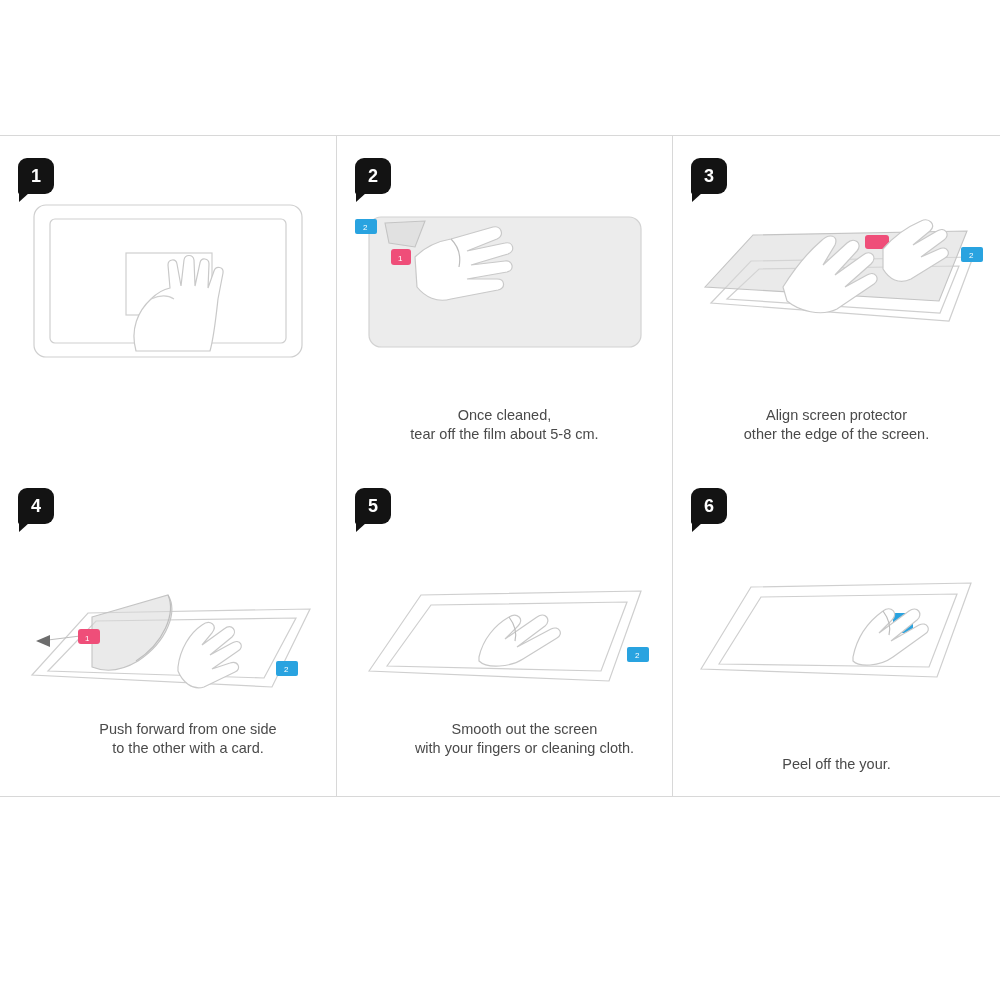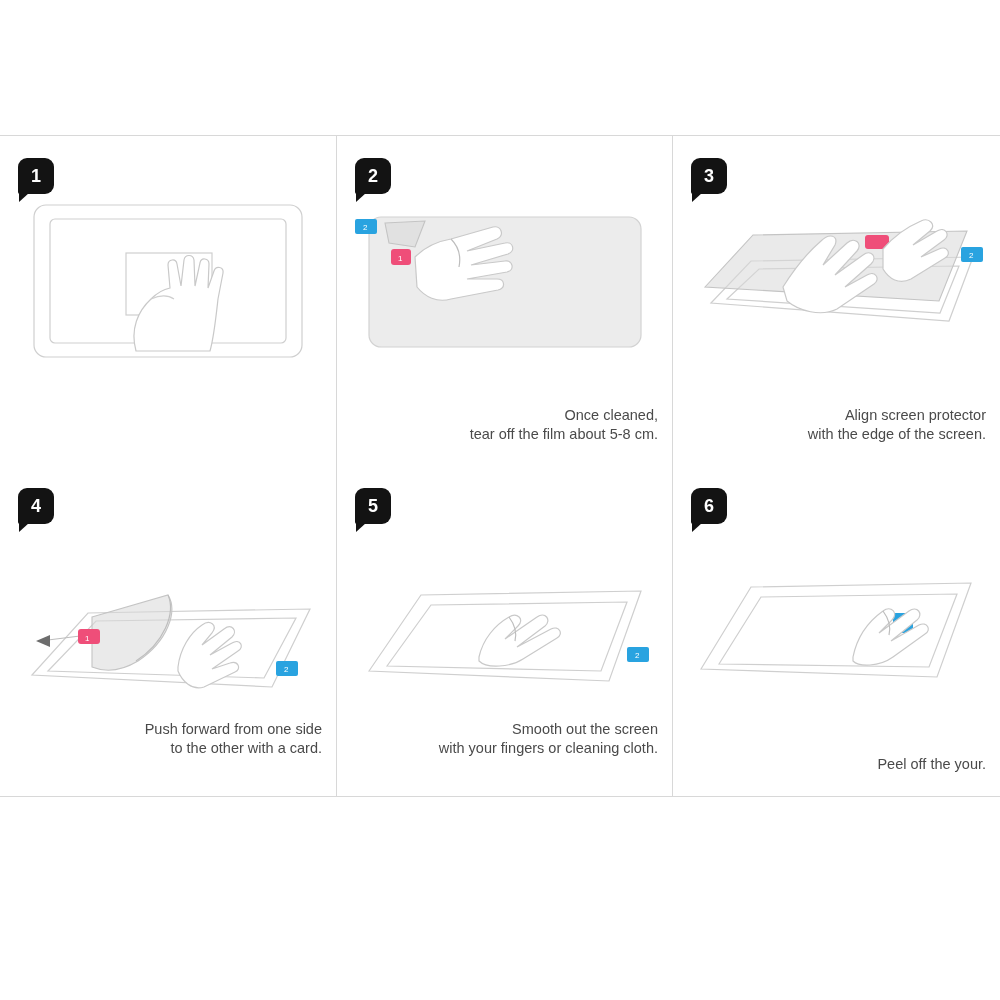--- a/index.html
+++ b/index.html
@@ -74,21 +74,21 @@
     top: 55px;
     height: 200px;
   }
   .art svg { display: block; margin: 0 auto; }
 
   .caption {
     position: absolute;
     left: 0;
     right: 0;
     bottom: 22px;
-    text-align: right;
+    text-align: center;
     font-size: 14.5px;
     line-height: 19px;
     color: #4a4a4a;
     padding: 0 14px;
     white-space: pre-line;
   }
   .caption.low { bottom: 38px; margin-left: 40px; }
 
   
   .stroke-light { fill: none; stroke: #cfcfcf; stroke-width: 1.2; }
@@ -171,21 +171,21 @@
                                  L176 64 C184 58 191 66 184 73 L158 96
                                  L180 84 C188 79 194 88 187 93 L150 118
                                  C134 126 112 120 100 110 Z"></path>
           <path class="hand" d="M196 58 C206 46 220 36 234 30 C242 26 250 34 243 40
                                  L226 54 L250 40 C258 35 264 44 257 49 L234 66
                                  L252 58 C260 54 265 63 258 67 L224 88
                                  C212 94 202 88 196 78 Z"></path>
         </svg>
       </div>
       <div class="caption">Align screen protector
-with the edge of the screen.</div>
+other the edge of the screen.</div>
     </div>
 
     <div class="cell">
       <div class="badge">4</div>
       <div class="art">
         <svg width="300" height="195" viewBox="0 0 300 195">
 
           <path class="stroke-light" d="M14 154 L70 92 L292 88 L254 166 Z"></path>
           <path class="stroke-light" d="M30 150 L78 100 L278 97 L246 157 Z"></path>
 

